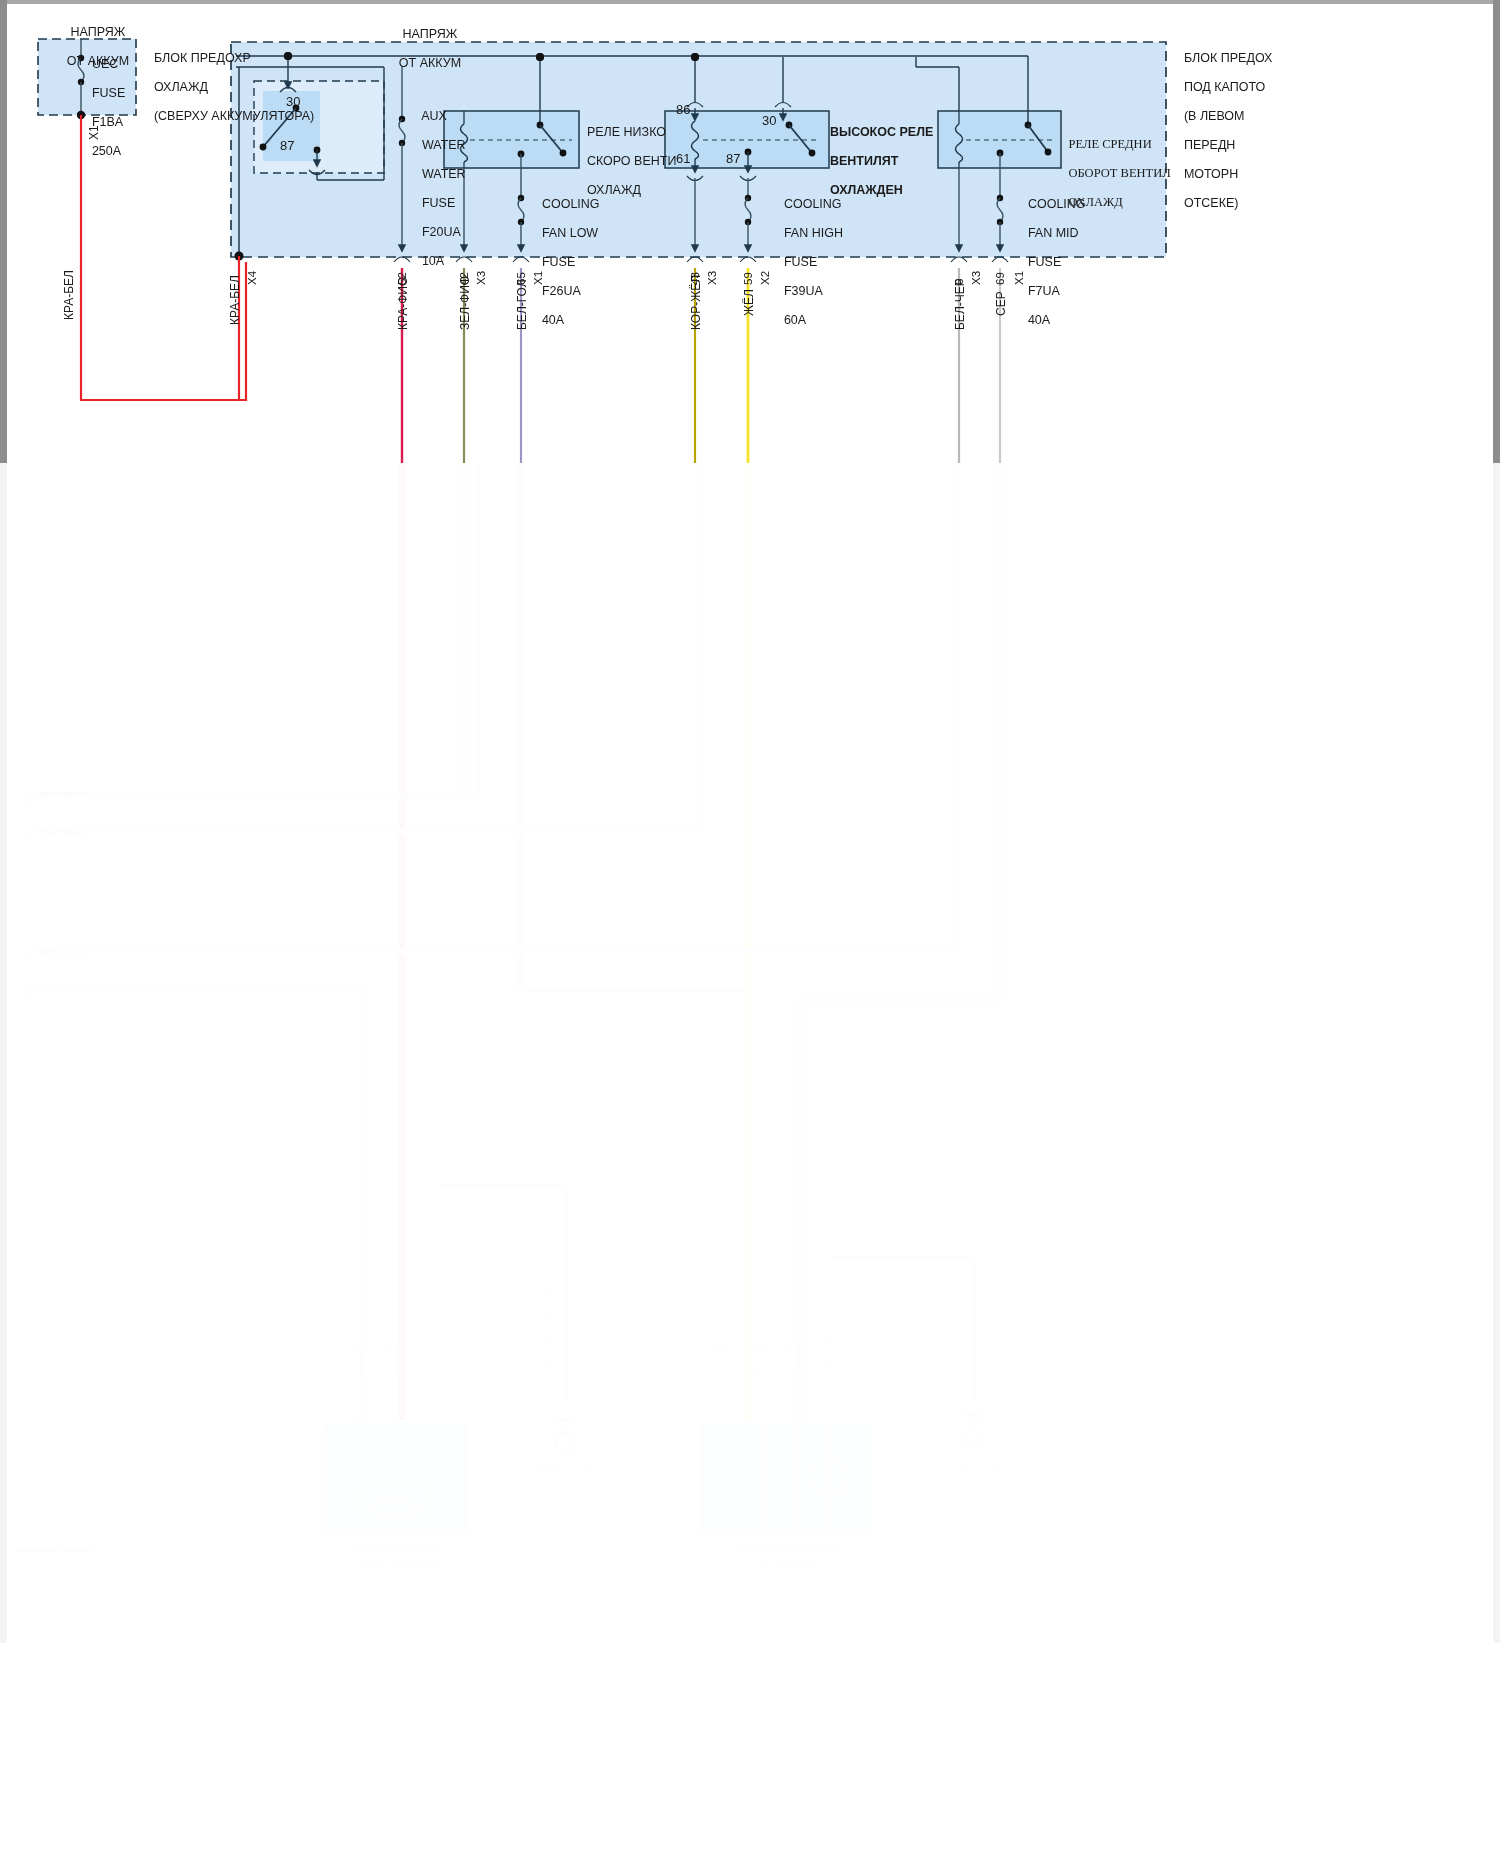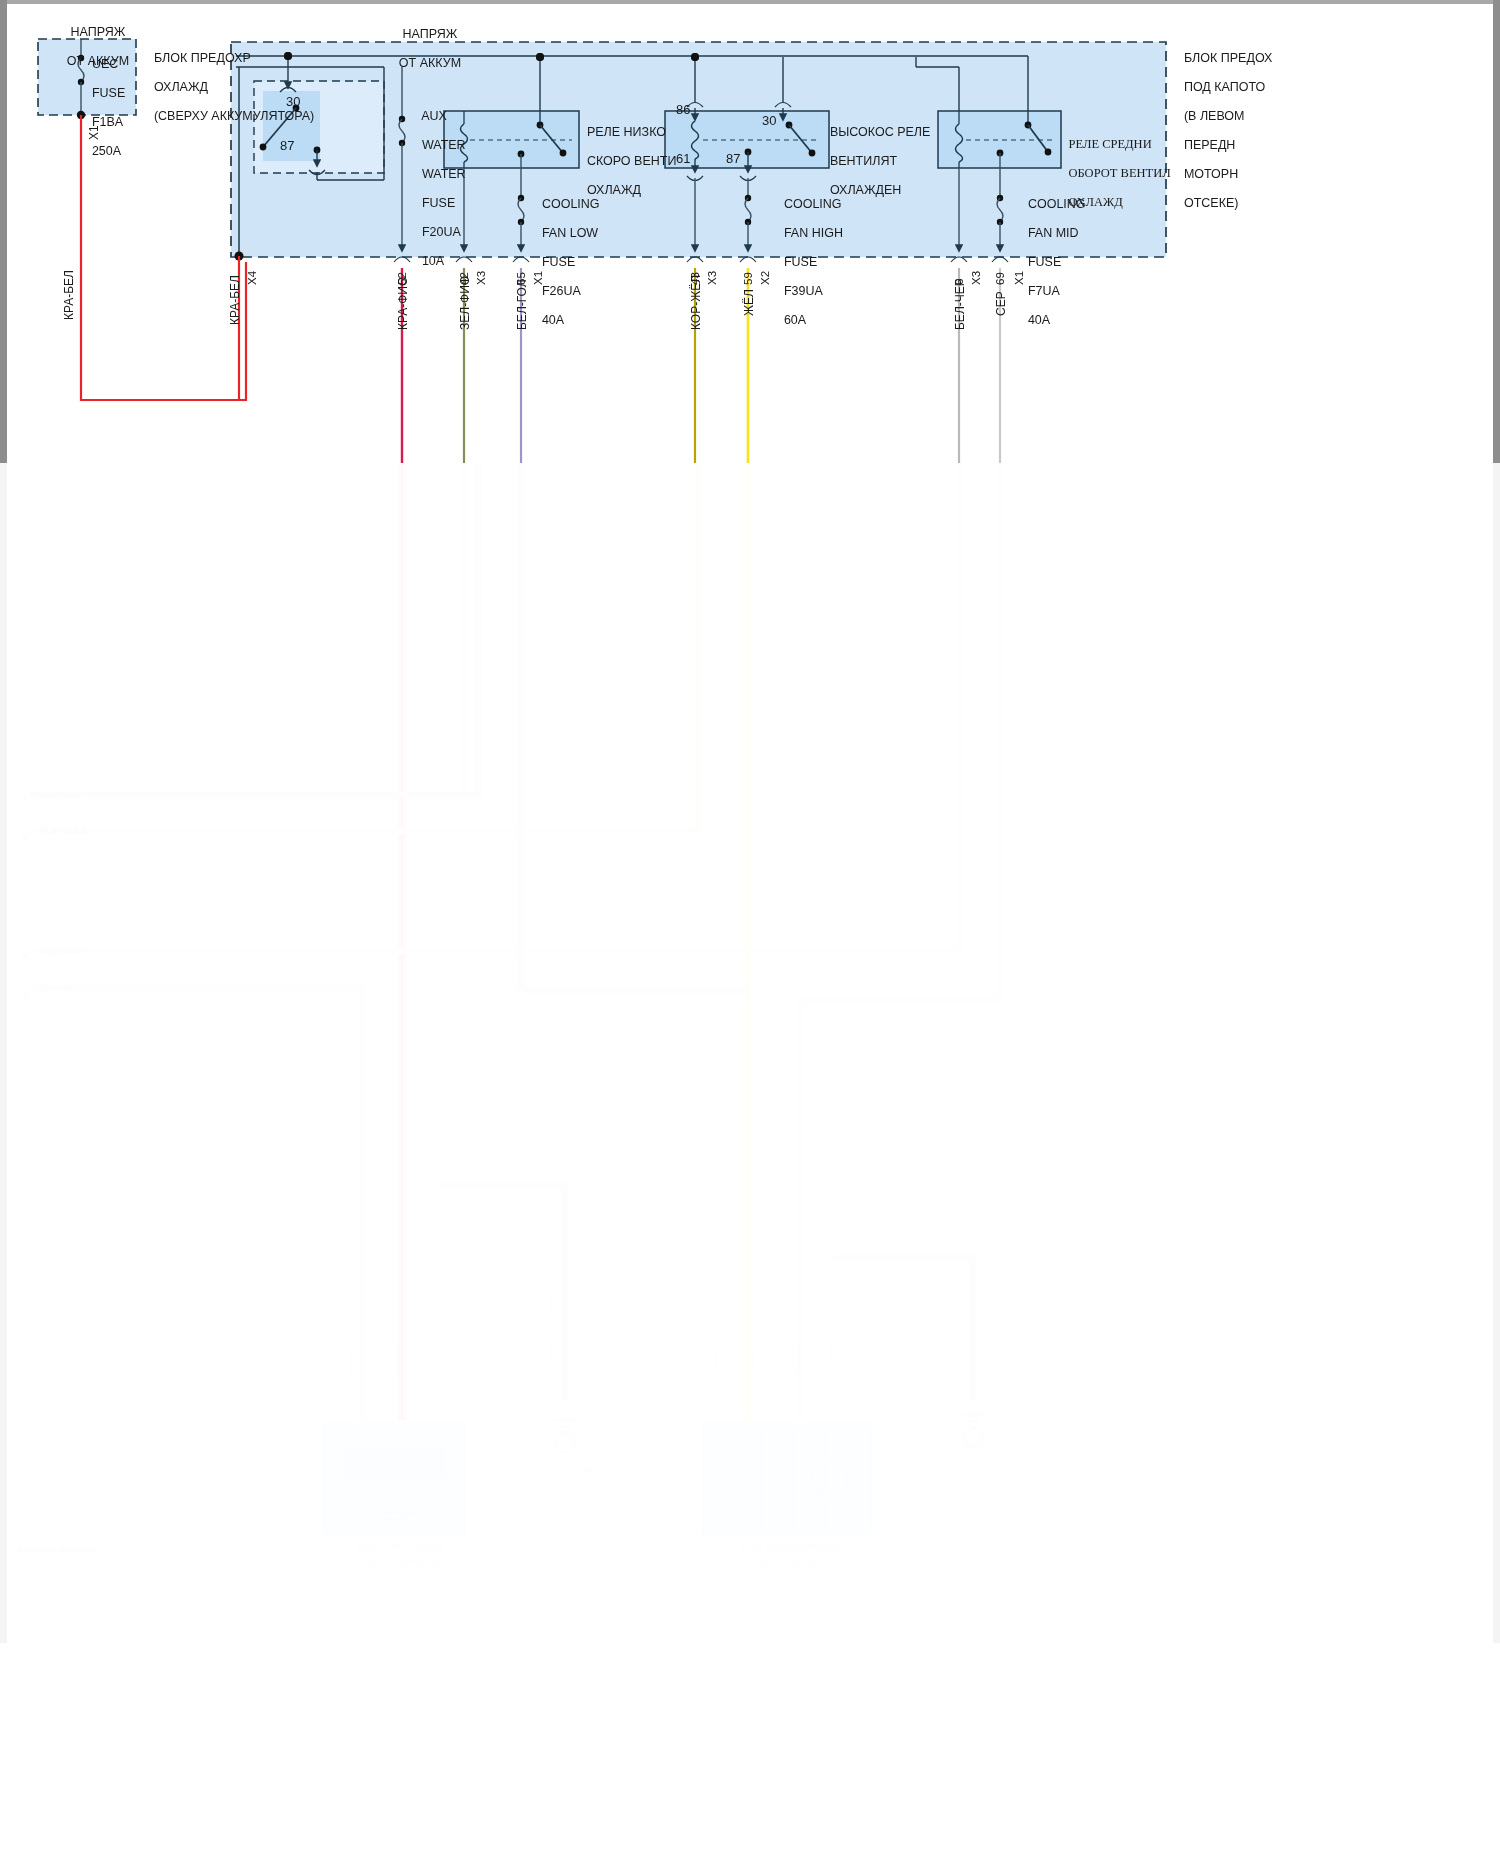--- a/index.html
+++ b/index.html
@@ -361,21 +361,21 @@
     <span>ОХЛАЖД</span>
   </div>
   <div class="txt" style="left:528px;top:182px;">
     <span>COOLING</span><br>
     <span>FAN LOW</span><br>
     <span>FUSE</span><br>
     <span>F26UA</span><br>
     <span>40A</span>
   </div>
 
-  <div class="txt" style="left:816px;top:110px;">
+  <div class="txt" style="left:816px;top:110px;font-weight:bold;">
     <span>ВЫСОКОС РЕЛЕ</span><br>
     <span>ВЕНТИЛЯТ</span><br>
     <span>ОХЛАЖДЕН</span>
   </div>
   <div class="txt sm" style="left:676px;top:103px;">86</div>
   <div class="txt sm" style="left:676px;top:152px;">61</div>
   <div class="txt sm" style="left:762px;top:114px;">30</div>
   <div class="txt sm" style="left:726px;top:152px;">87</div>
 
   <div class="txt" style="left:770px;top:182px;">

